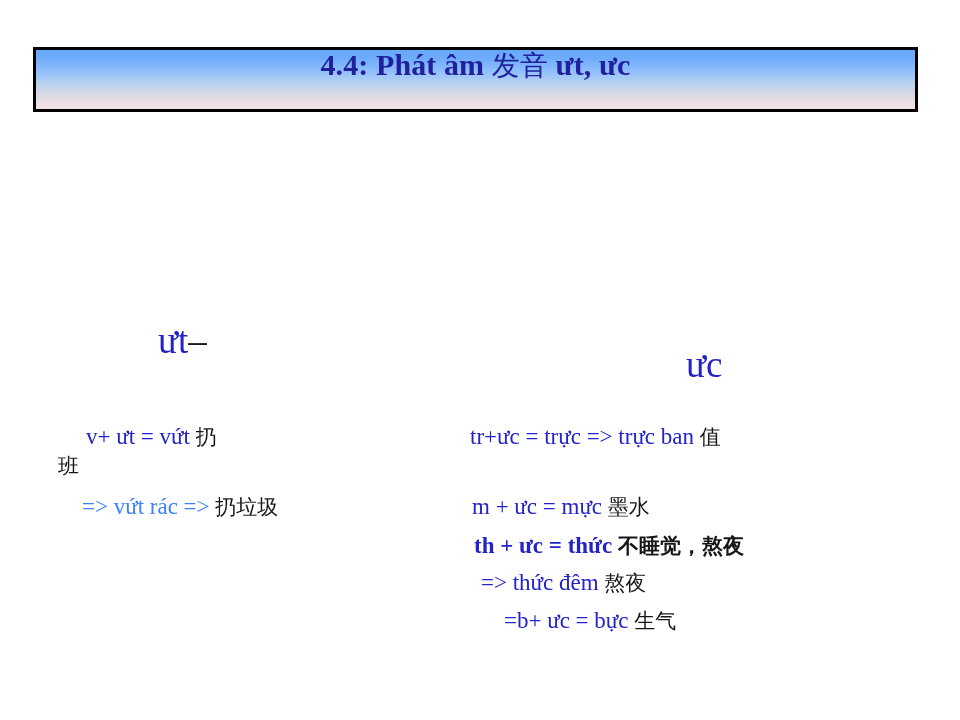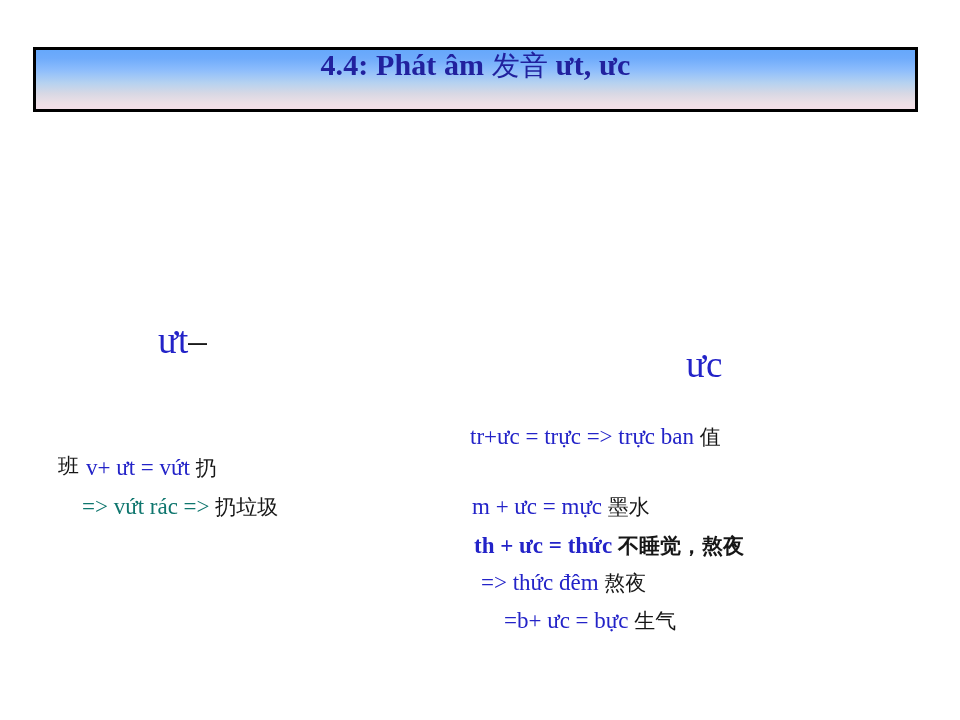--- a/index.html
+++ b/index.html
@@ -71,24 +71,24 @@
     font-size: 23px;
     line-height: 1.1;
     white-space: nowrap;
     color: #2323c8;
   }
   .line .han {
     color: #161616;
     font-family: "DejaVu Sans", "Liberation Sans", sans-serif;
     font-size: 21px;
   }
-  .line .dk { color: #0f766e; }
+  .line .dk { color: #3b82f6; }
 
   
-  #l-line-1 { left: 86px;  top: 424px; margin-top: 31px; }
+  #l-line-1 { left: 86px;  top: 424px; }
   #l-line-2 { left: 58px;  top: 453px; }
   #l-line-3 { left: 82px;  top: 494px; }
 
   
   #r-line-1 { left: 470px; top: 424px; }
   #r-line-2 { left: 472px; top: 494px; }
   #r-line-3 { left: 474px; top: 533px; font-weight: bold; }
   #r-line-4 { left: 481px; top: 570px; }
   #r-line-5 { left: 471px; top: 608px; margin-left: 33px; }
 </style>

